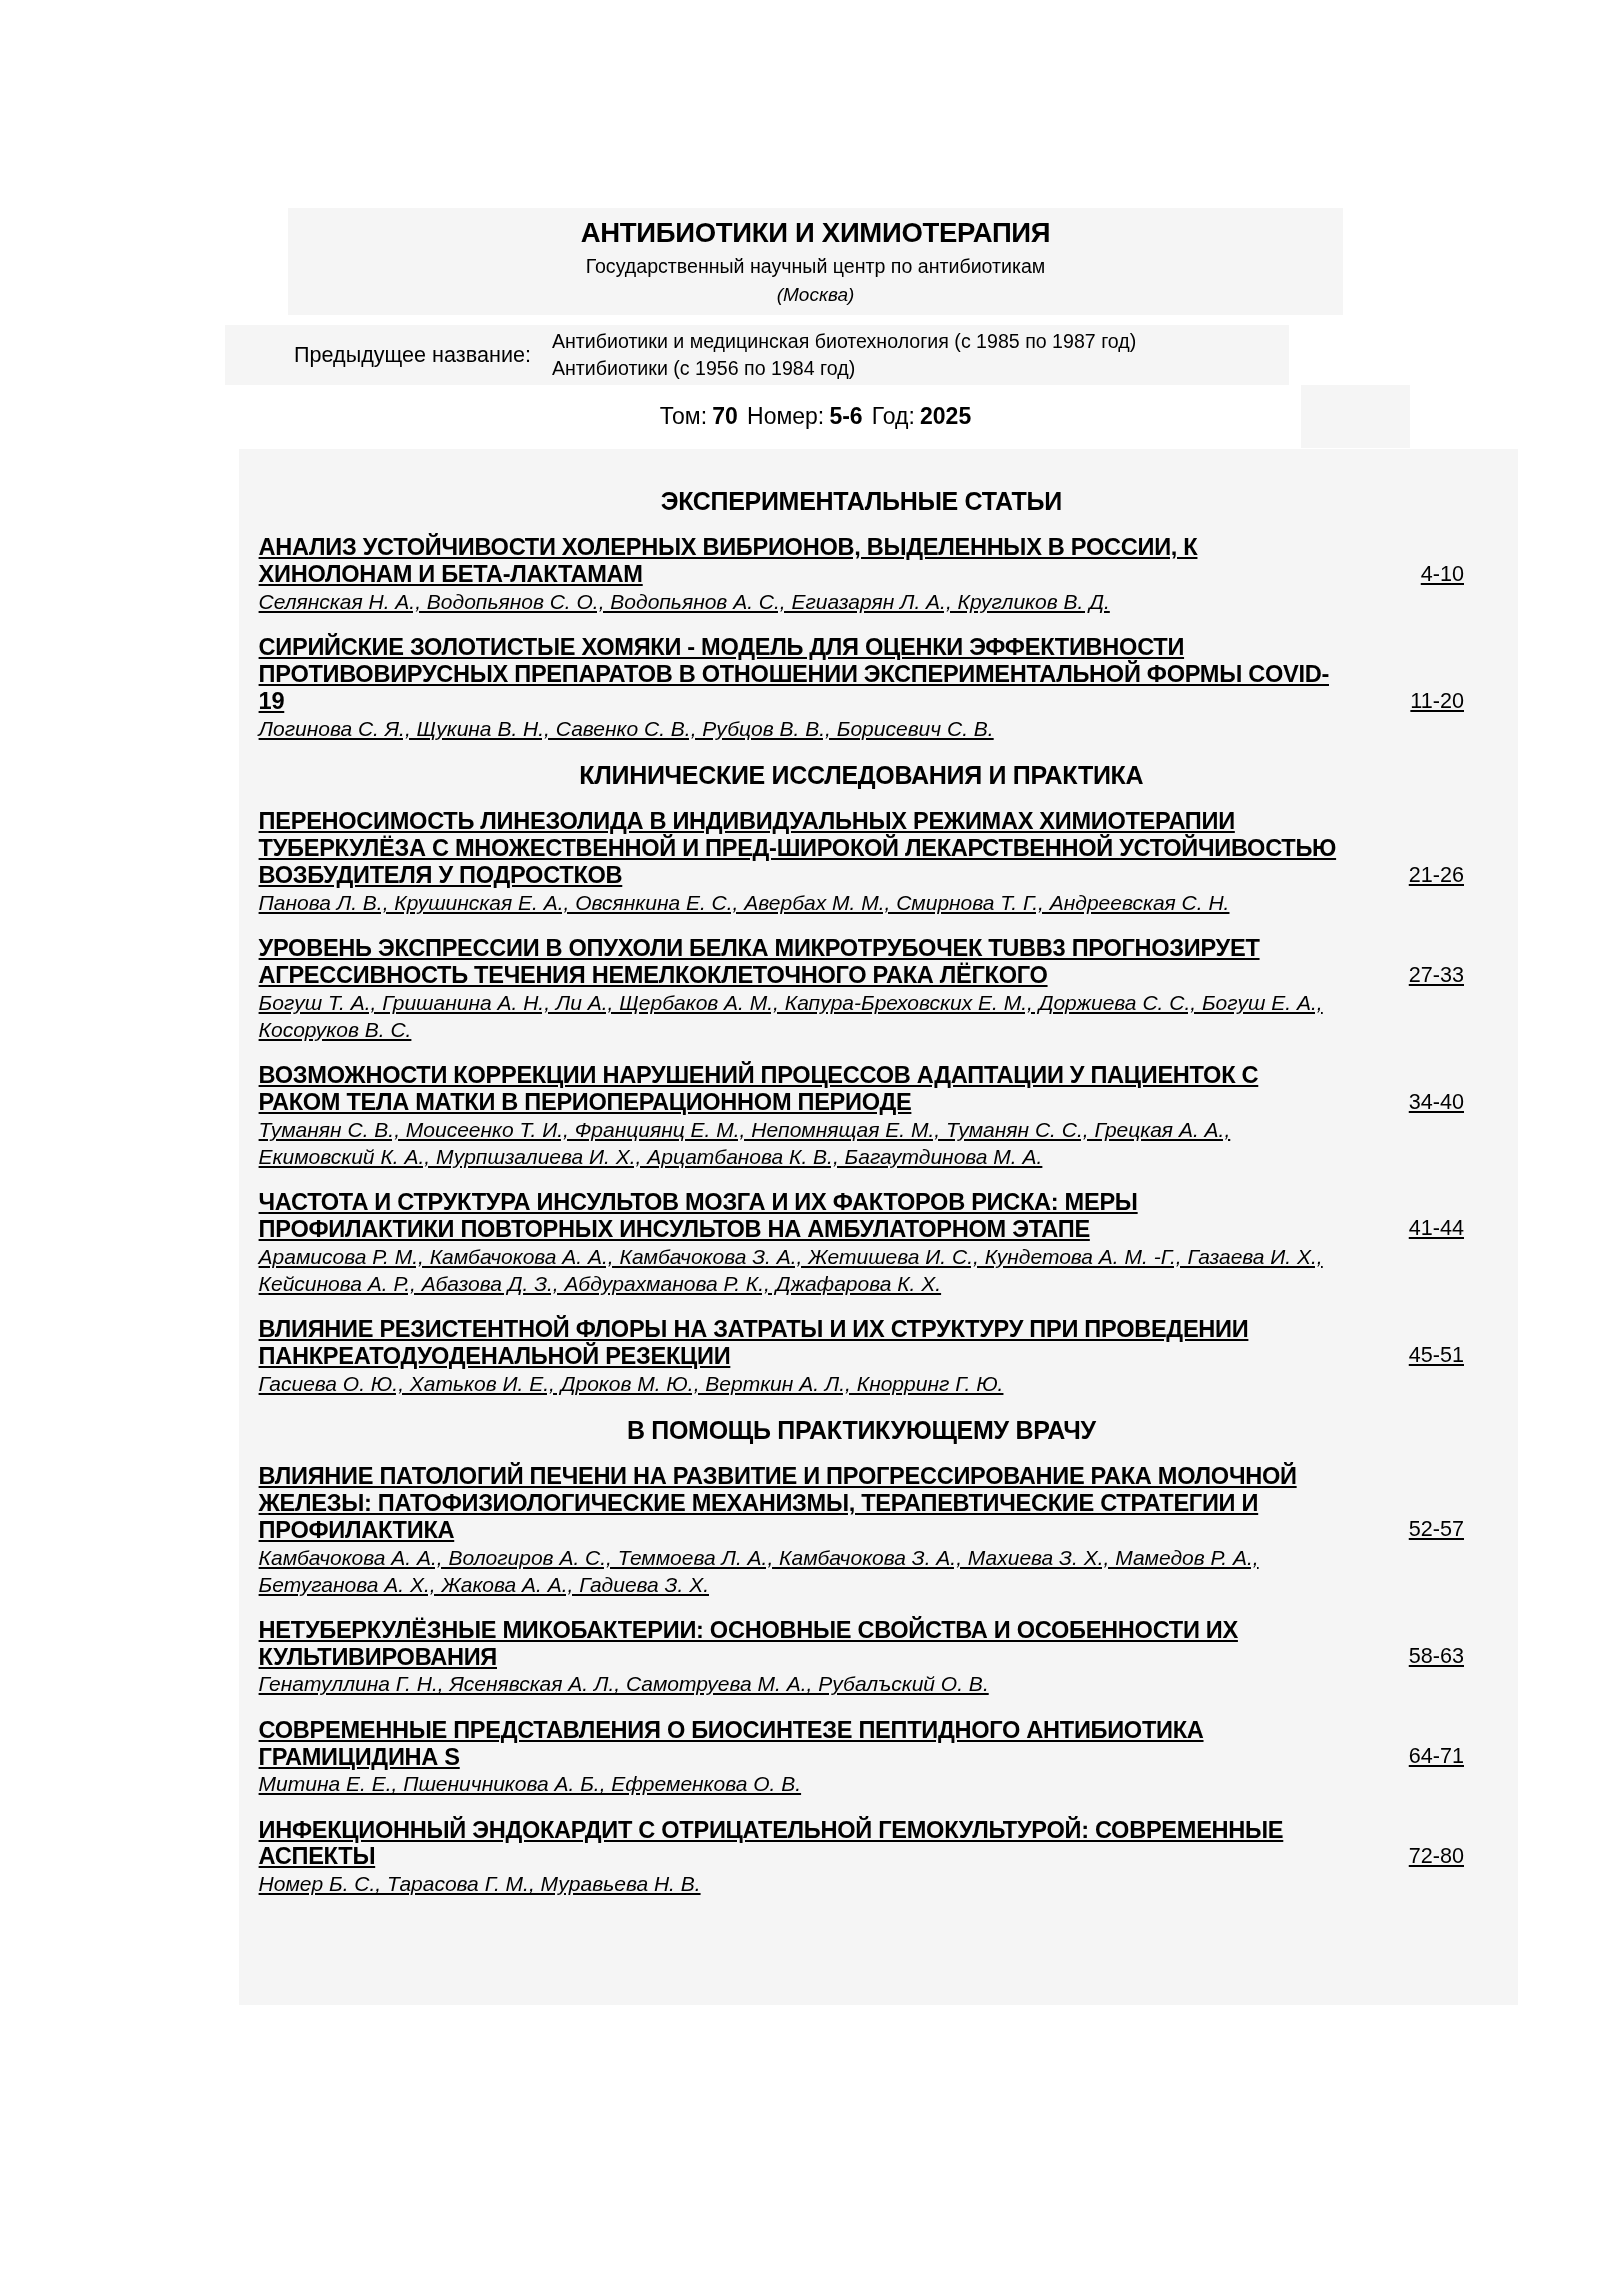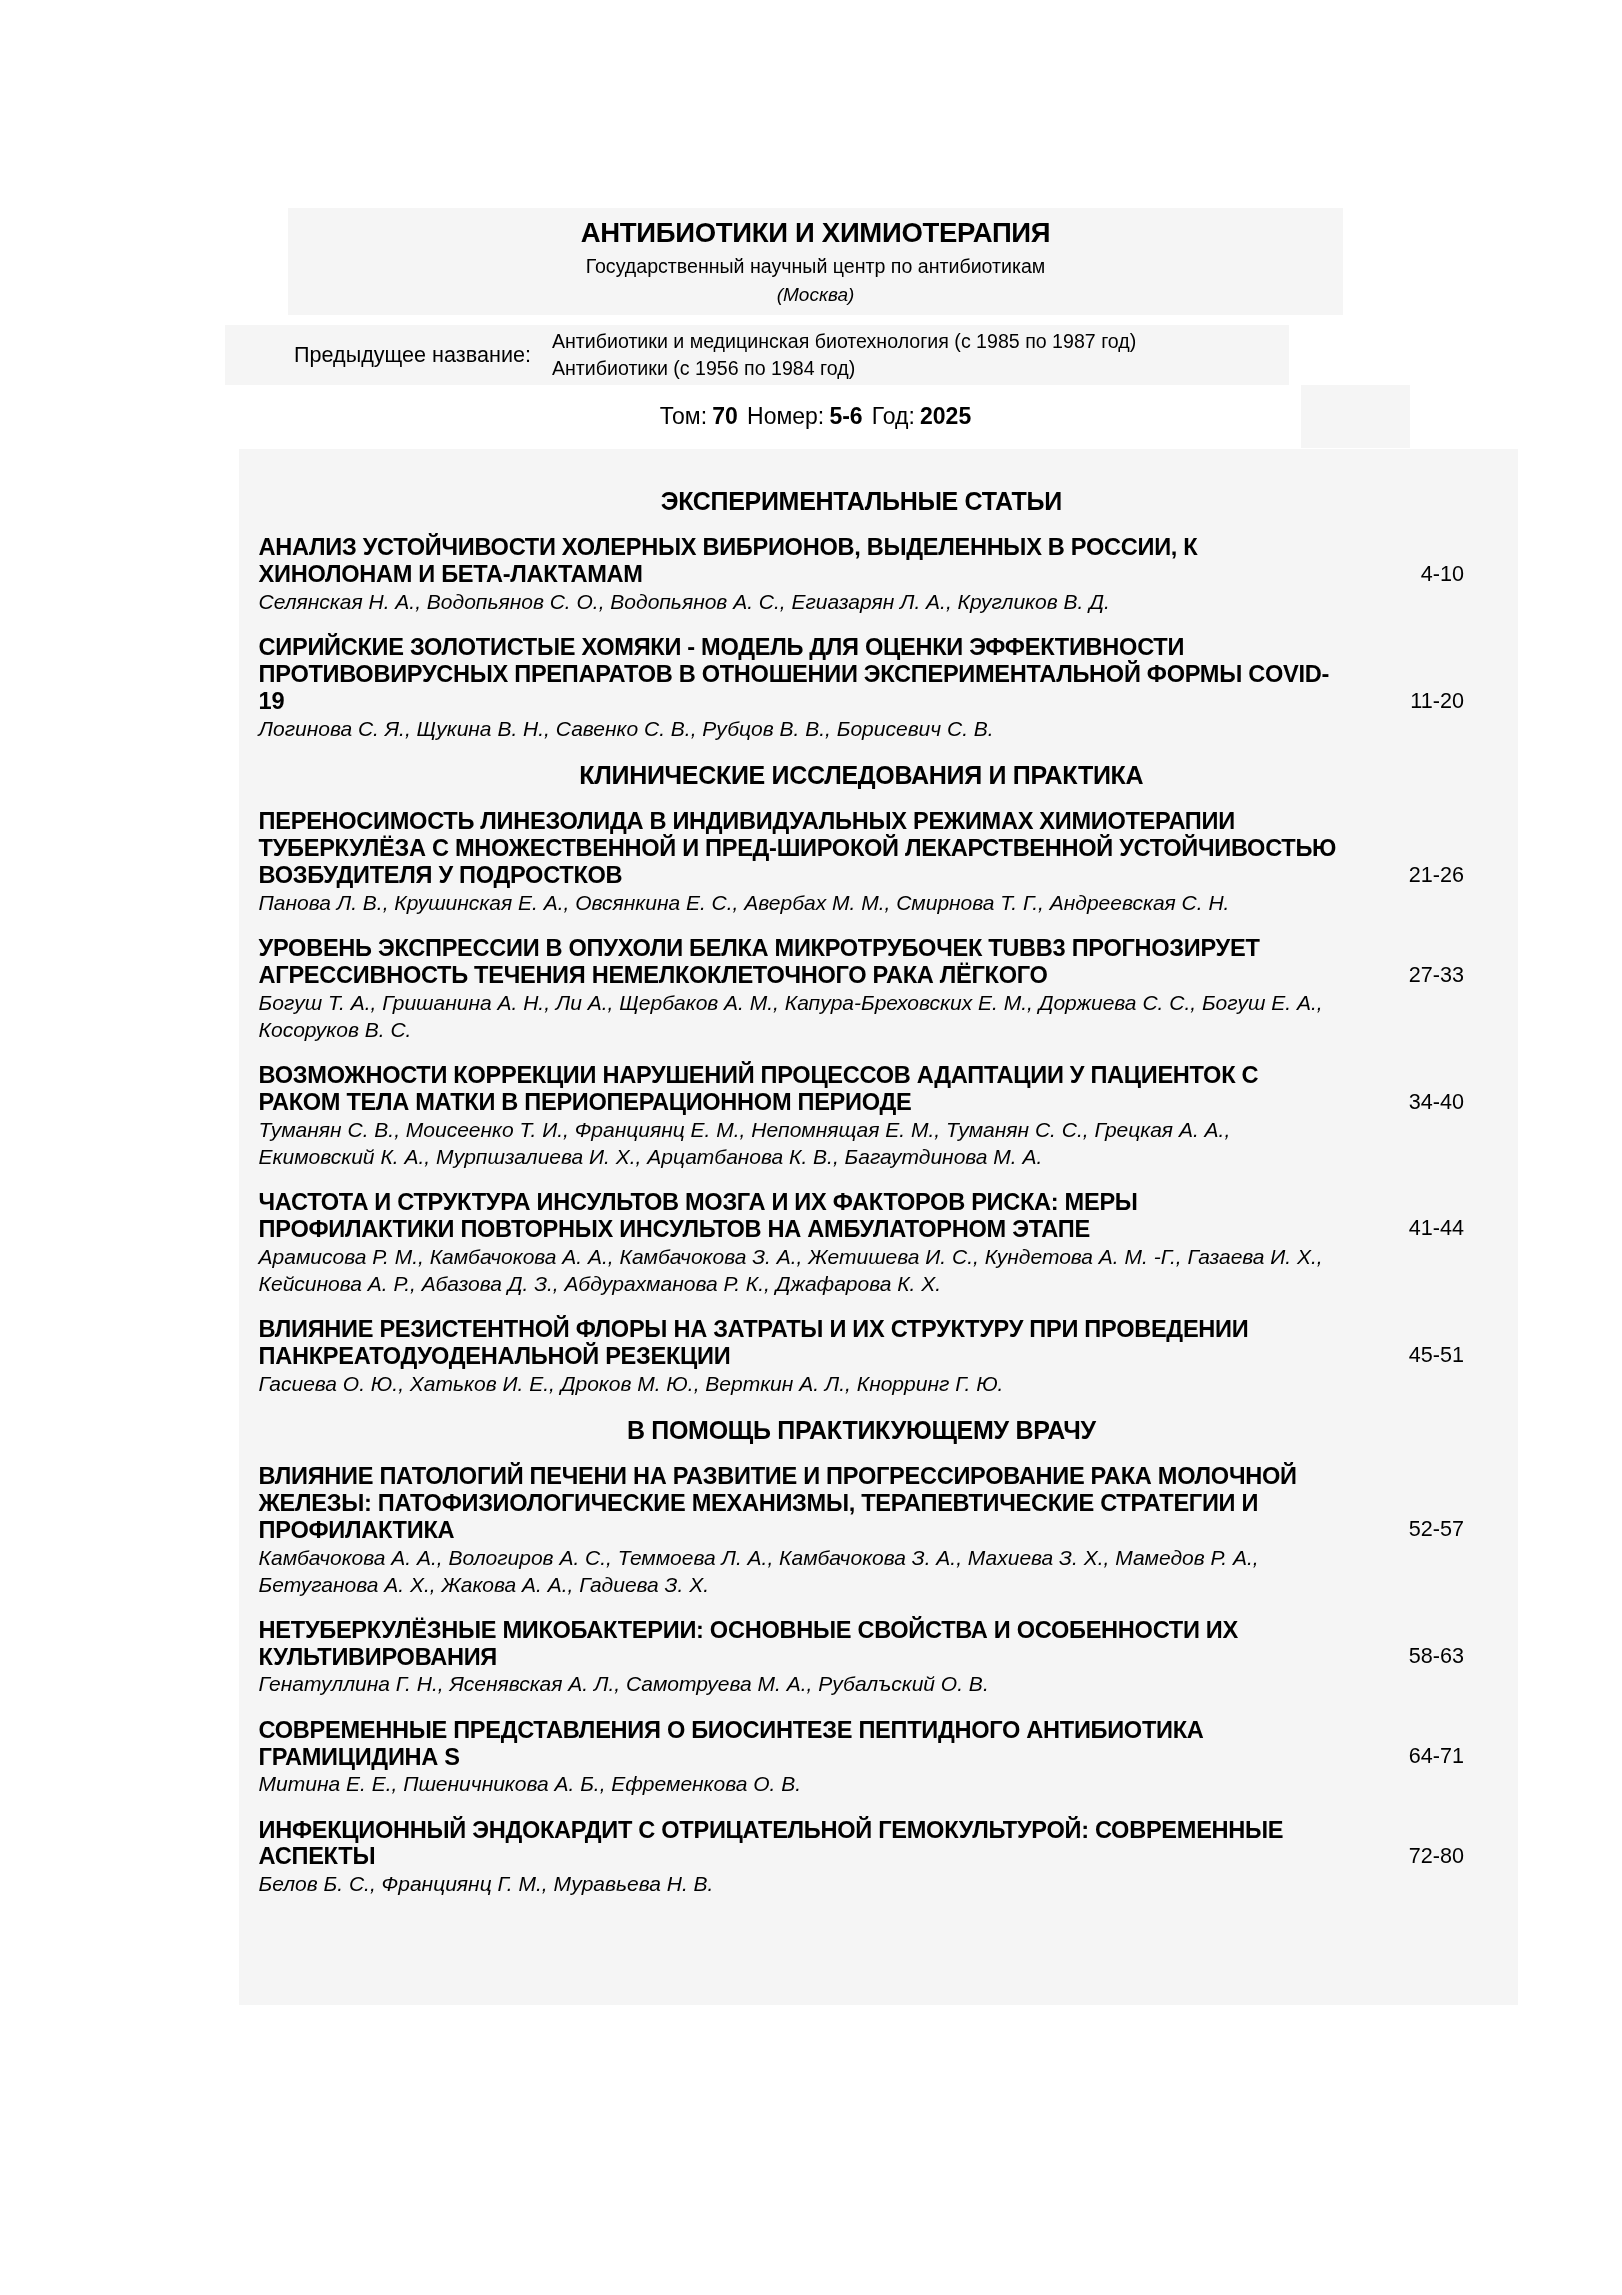--- a/index.html
+++ b/index.html
@@ -79,20 +79,21 @@
     text-align: center;
     letter-spacing: -0.3px;
     margin: 17px 0 18.3px 0;
   }
   .section-heading.first { margin-top: 0; }
   .article {
     display: grid;
     grid-template-columns: minmax(0, 1fr) 98px;
     column-gap: 29.4px;
     margin-bottom: 18.3px;
+    text-decoration: underline;
   }
   .art-title {
     grid-column: 1;
     grid-row: 1;
     font-size: 23.6px;
     font-weight: bold;
     line-height: 1.14;
     letter-spacing: -0.3px;
     cursor: pointer;
   }
@@ -192,16 +193,16 @@
       <div class="art-authors">Генатуллина Г. Н., Ясенявская А. Л., Самотруева М. А., Рубалъский О. В.</div>
     </div>
     <div class="article">
       <div class="art-title">СОВРЕМЕННЫЕ ПРЕДСТАВЛЕНИЯ О БИОСИНТЕЗЕ ПЕПТИДНОГО АНТИБИОТИКА ГРАМИЦИДИНА S</div>
       <div class="art-pages">64-71</div>
       <div class="art-authors">Митина Е. Е., Пшеничникова А. Б., Ефременкова О. В.</div>
     </div>
     <div class="article">
       <div class="art-title">ИНФЕКЦИОННЫЙ ЭНДОКАРДИТ С ОТРИЦАТЕЛЬНОЙ ГЕМОКУЛЬТУРОЙ: СОВРЕМЕННЫЕ АСПЕКТЫ</div>
       <div class="art-pages">72-80</div>
-      <div class="art-authors">Белов Б. С., Франциянц Г. М., Муравьева Н. В.</div>
+      <div class="art-authors">Номер Б. С., Тарасова Г. М., Муравьева Н. В.</div>
     </div>
   </div>
 
 
 </body></html>

